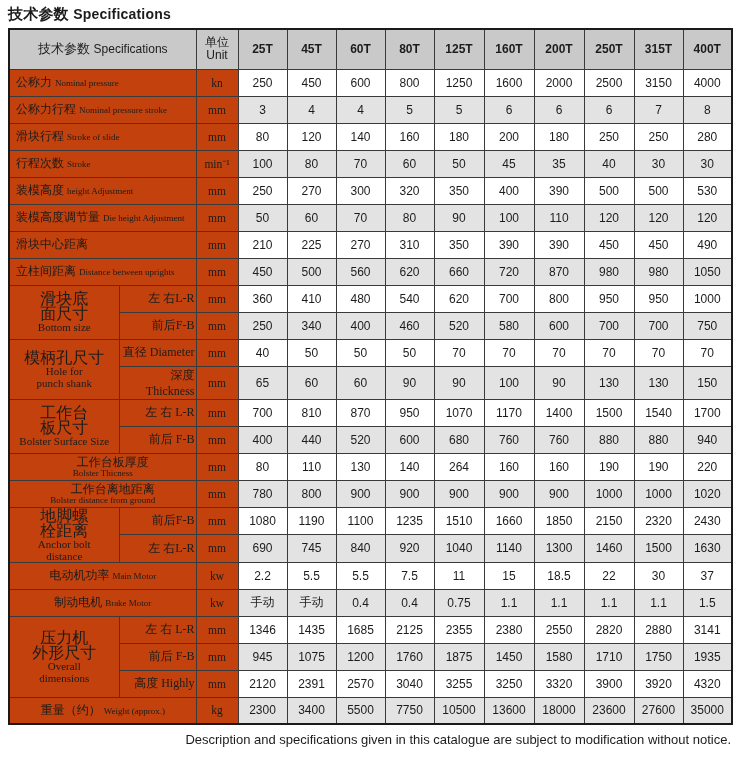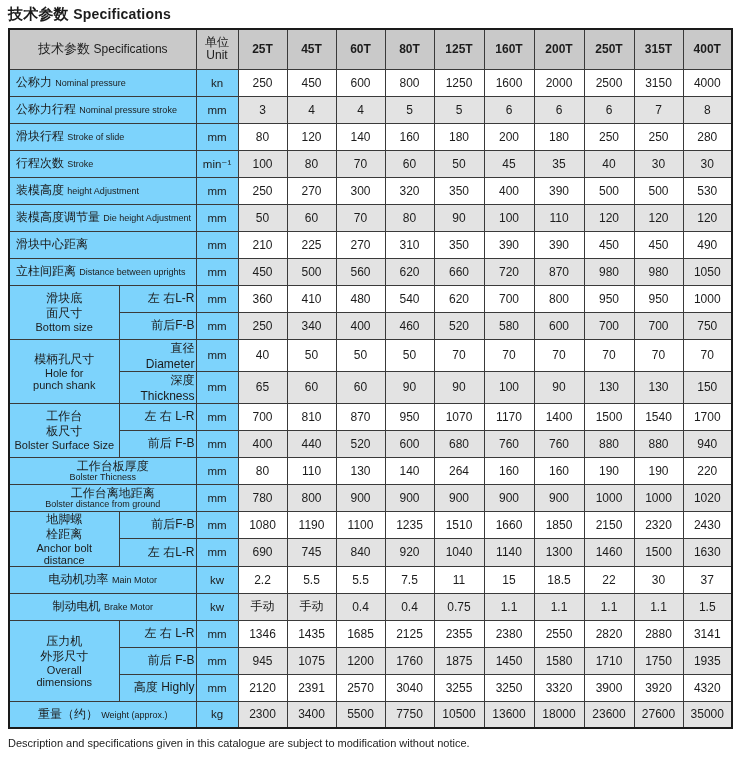--- a/index.html
+++ b/index.html
@@ -32,43 +32,43 @@
     overflow: hidden;
   }
   tr.hdr { height: 40px; }
   tbody tr { height: 27px; }
 
   th { background: #c9c9c9; font-size: 12px; font-weight: bold; text-align: center; }
   th.param-th { font-size: 13px; font-weight: normal; }
   th.param-th .en { font-size: 12px; }
   th.unit-th { font-size: 12px; font-weight: normal; line-height: 13px; }
 
-  td.lblcell, td.subcell, td.grpcell, td.unitcell { background: #7dd3fc; }
+  td.lblcell, td.subcell, td.grpcell, td.unitcell { background: #c2410c; font-family: Liberation Serif, serif; }
 
   td.lblcell { font-size: 12px; }
   td.lblcell.left { text-align: left; padding-left: 6px; }
   td.lblcell.center { text-align: center; }
   td.lblcell .en { font-size: 9px; }
   td.lblcell .zh-line { display:block; line-height: 13px; text-align: center; padding-left: 20px; }
   td.lblcell .en-line { display:block; line-height: 9px; font-size: 9px; text-align: center; }
 
   td.grpcell { text-align: center; vertical-align: middle; }
-  td.grpcell .zh-line { display:block; font-size: 12px; line-height: 15px; }
+  td.grpcell .zh-line { display:block; font-size: 16px; line-height: 15px; }
   td.grpcell .en-line { display:block; font-size: 11px; line-height: 12px; }
 
   td.subcell { text-align: right; font-size: 12px; }
 
   td.unitcell { text-align: center; font-size: 11.5px; }
 
   td.valcell { text-align: center; font-size: 12px; background: #ffffff; }
   tr.shade td.valcell { background: #e3e3e3; }
 
   .footer { margin: 7px 8px 0 8px; }
   .footer .zh { font-size: 11px; font-weight: 600; line-height: 15px; }
-  .footer .en { font-size: 11px; line-height: 15px; }
+  .footer .en { font-size: 13px; line-height: 15px; text-align: right; }
 </style>
 </head>
 <body>
 
 <div class="page-title">
   <span>技术参数</span>
   <span class="title-en">Specifications</span>
 </div>
 
 <table class="spec">

